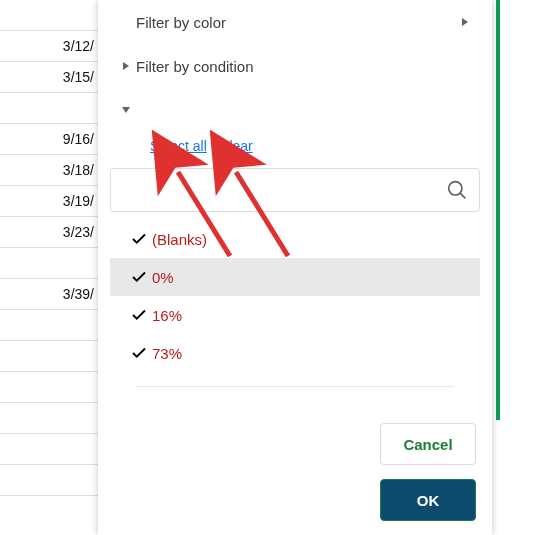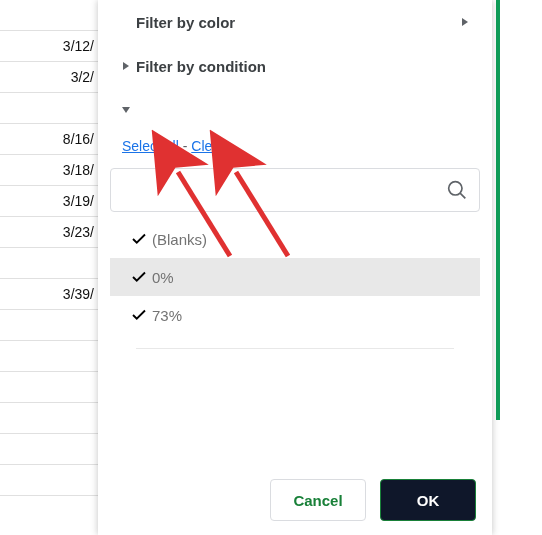--- a/index.html
+++ b/index.html
@@ -3,49 +3,49 @@
 <meta charset="utf-8">
 <style>
   * { box-sizing: border-box; margin: 0; padding: 0; }
   html, body { width: 542px; height: 535px; font-family: Arial, Helvetica, sans-serif; background: #fff; overflow: hidden; position: relative; }
   .sheet-bg { position: absolute; left: 0; top: 0; width: 100px; height: 485px; }
   .sheet-bg .row { height: 31px; border-bottom: 1px solid #e0e0e0; display: flex; align-items: center; justify-content: flex-end; padding-right: 6px; font-size: 14px; color: #111; }
   .sheet-bg .row.empty { }
   .sheet-right-strip { position:absolute; left:490px; top:0; width:52px; height:535px; }
   .sheet-right-strip .green { position:absolute; top:0; left:6px; width:4px; height:420px; background:#0f9d58; }
   .panel { position: absolute; left: 98px; top: 0; width: 394px; height: 535px; background: #fff; box-shadow: -2px 0 6px rgba(0,0,0,.12), 2px 0 6px rgba(0,0,0,.12); }
-  .section { display: flex; align-items: center; height: 44px; padding: 0 18px; font-size: 15px; color: #3c4043; cursor: pointer; font-weight: bold; }
+  .section { display: flex; align-items: center; height: 44px; padding: 0 18px; font-size: 15px; color: #3c4043; cursor: pointer; }
   .section .expand-icon { width: 20px; display:flex; justify-content:center; font-size:12px; color:#5f6368; }
   .section.color .aux { margin-left:auto; color:#5f6368; font-size:14px; padding-right:4px;}
-  .links-row { padding: 6px 18px 14px 24px; font-size: 14px; color:#5f6368; }
+  .links-row { padding: 6px 18px 14px 11px; font-size: 14px; color:#5f6368;margin-left:41px; }
   .links-row a { color:#1a73e8; text-decoration: underline; cursor:pointer; }
   .search-wrap { margin: 0 12px 8px 12px; height: 44px; border:1px solid #dadce0; border-radius:4px; display:flex; align-items:center; padding: 0 8px; }
   .search-wrap input { flex:1; border:none; outline:none; font-size:15px; background:transparent; }
   .search-wrap .icon-btn { width:28px; height:28px; display:flex; align-items:center; justify-content:center; color:#5f6368; }
   .values-list { margin: 0 12px; }
-  .value-item { display:flex; align-items:center; height:38px; padding:0 8px 0 16px; font-size:15px; color:#737373; cursor:pointer; }
+  .value-item { display:flex; align-items:center; height:38px; padding:0 8px 0 16px; font-size:15px; color:#b91c1c; cursor:pointer; }
   .value-item.sel { background:#e8e8e8; }
   .value-item .check { width:26px; display:flex; justify-content:center; }
   .value-divider { margin: 14px 26px 0 26px; border-top:1px solid #e8e8e8; }
-  .footer { position:absolute; bottom:14px; right:16px; display:flex; gap:14px; }
+  .footer { position:absolute; bottom:14px; right:16px; display:flex; gap:14px;flex-direction:column; }
   .btn { height:42px; min-width:96px; border-radius:4px; font-size:15px; font-weight:600; display:flex; align-items:center; justify-content:center; cursor:pointer; }
   .btn.cancel { background:#fff; border:1px solid #dadce0; color:#188038; }
-  .btn.ok { background:#0f172a; border:1px solid #188038; color:#fff; }
+  .btn.ok { background:#0c4a6e; border:1px solid #188038; color:#fff; }
   svg { display:block; }
   .annotation-layer { position:absolute; left:0; top:0; pointer-events:none; }
 </style>
 </head>
 <body>
 
 <div class="sheet-bg">
   <div class="row empty"></div>
   <div class="row">3/12/</div>
-  <div class="row">3/2/</div>
+  <div class="row">3/15/</div>
   <div class="row empty"></div>
-  <div class="row">8/16/</div>
+  <div class="row">9/16/</div>
   <div class="row">3/18/</div>
   <div class="row">3/19/</div>
   <div class="row">3/23/</div>
   <div class="row empty"></div>
   <div class="row">3/39/</div>
   <div class="row empty"></div>
   <div class="row empty"></div>
   <div class="row empty"></div>
   <div class="row empty"></div>
   <div class="row empty"></div>
@@ -114,20 +114,28 @@
           </svg>
         </span>
       <span>0%</span>
     </div>
     <div class="value-item">
       <span class="check">
           <svg width="18" height="18" viewBox="0 0 24 24">
             <path fill="none" stroke="#000" stroke-width="2.5" d="M4 12l5 5L20 6"></path>
           </svg>
         </span>
+      <span>16%</span>
+    </div>
+    <div class="value-item">
+      <span class="check">
+          <svg width="18" height="18" viewBox="0 0 24 24">
+            <path fill="none" stroke="#000" stroke-width="2.5" d="M4 12l5 5L20 6"></path>
+          </svg>
+        </span>
       <span>73%</span>
     </div>
     <div class="value-divider"></div>
   </div>
 
   <div class="footer">
     <div class="btn cancel">Cancel</div>
     <div class="btn ok">OK</div>
   </div>
 </div>

